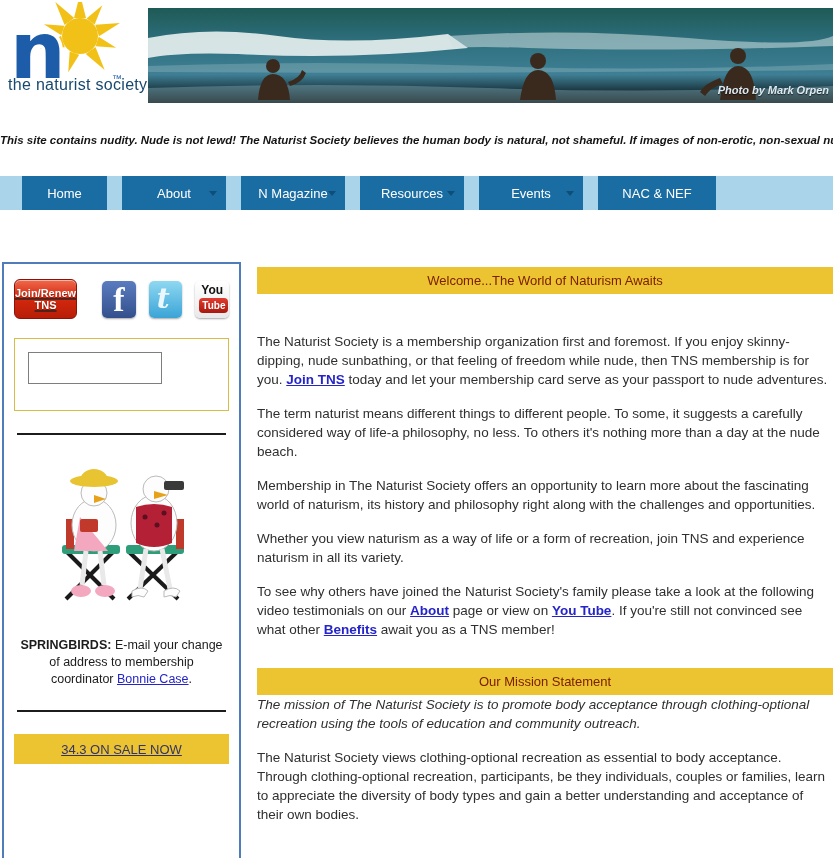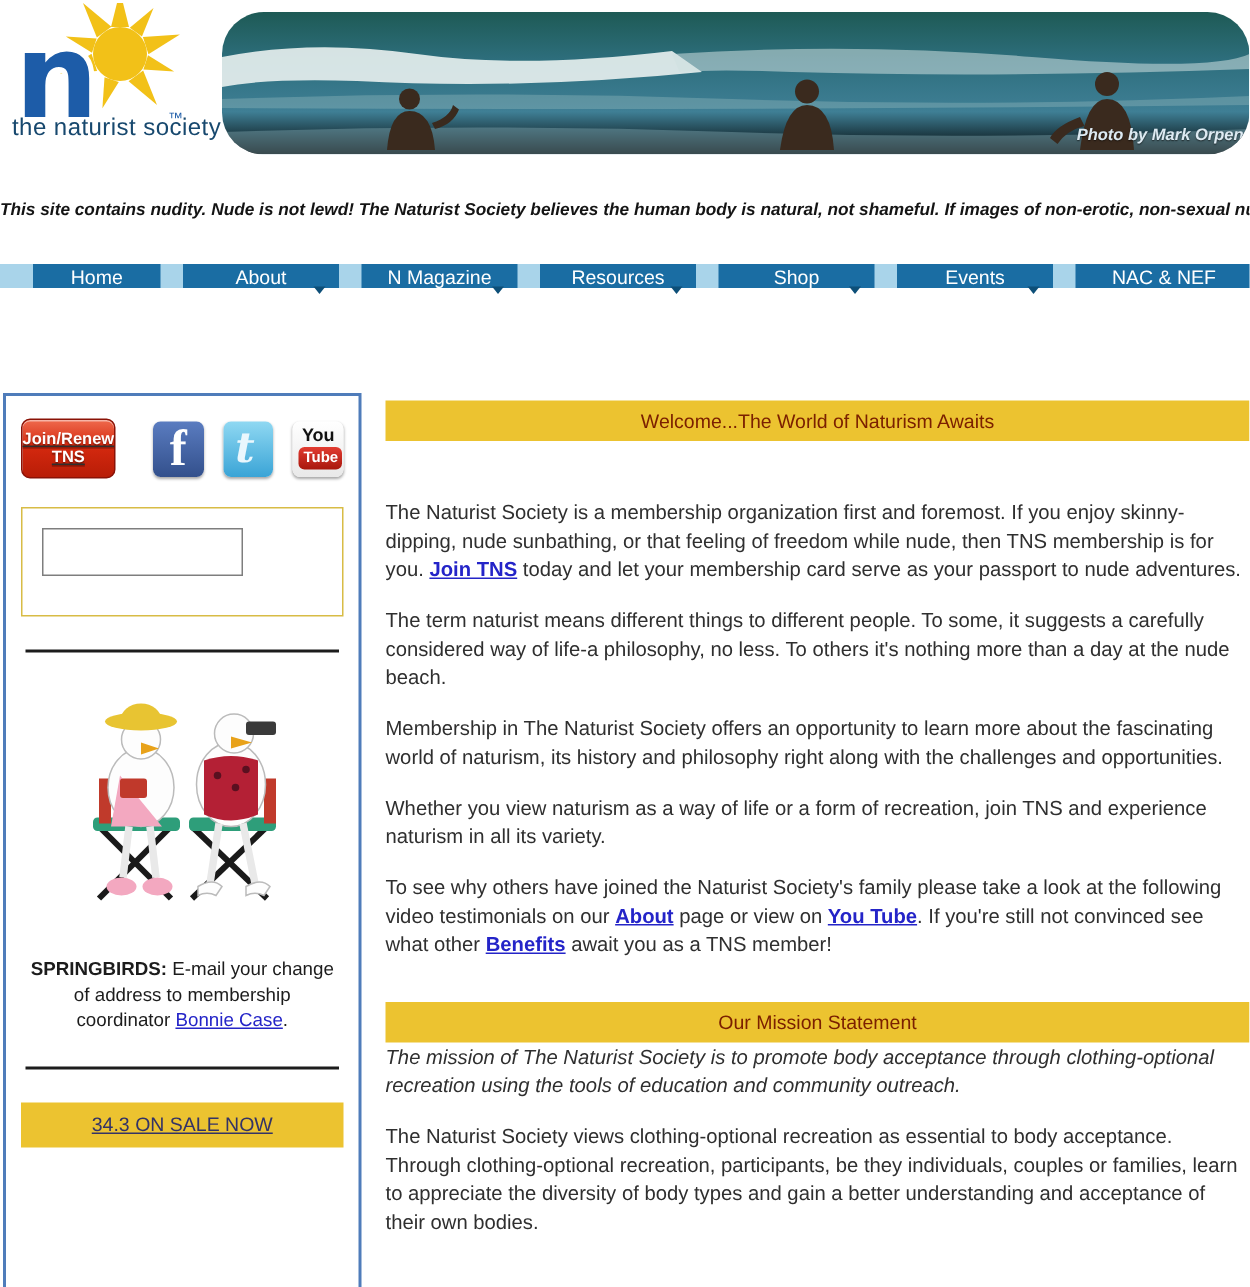--- a/index.html
+++ b/index.html
@@ -4,28 +4,28 @@
 <style>
   html,body{margin:0;padding:0;}
   body{
     width:833px;height:858px;overflow:hidden;background:#fff;position:relative;
     font-family:"Liberation Sans",sans-serif;color:#2f2f2f;
   }
   
   .header{display:flex;height:103px;}
   .logo-block{width:148px;position:relative;padding-top:2px;}
   .logo-text{font-size:16px;font-weight:normal;color:#17486e;margin-left:8px;margin-top:-16px;letter-spacing:.3px;}
-  .photo{flex:1;margin-top:8px;height:95px;position:relative;overflow:hidden;border-radius:28px;}
+  .photo{flex:1;margin-top:8px;height:95px;position:relative;overflow:hidden;}
   .photo svg{display:block;}
   .photo-credit{position:absolute;right:4px;bottom:7px;color:#ddeaf2;font-size:11px;font-weight:bold;font-style:italic;text-shadow:0 1px 1px rgba(0,0,0,.6);white-space:nowrap;}
   
   .disclaimer{margin-top:27px;text-align:center;font-size:11.5px;font-style:italic;font-weight:bold;color:#141414;line-height:20px;}
   .disclaimer .l1{white-space:nowrap;}
   
-  .nav{margin-top:26px;height:16px;background:#a9d4ea;display:flex;align-items:stretch;padding-left:22px;box-sizing:border-box;gap:15px;}
+  .nav{margin-top:26px;height:34px;background:#a9d4ea;display:flex;align-items:stretch;padding-left:22px;box-sizing:border-box;gap:15px;}
   .nav-btn{background:#1a6da3;color:#fff;font-size:13px;display:flex;align-items:center;justify-content:center;position:relative;width:104px;cursor:pointer;flex-shrink:0;}
   .nav-btn.first{width:85px;}
   .nav-btn.last{width:118px;}
   .chev{position:absolute;right:9px;top:15px;width:0;height:0;border-left:4px solid transparent;border-right:4px solid transparent;border-top:5px solid #0d4f78;}
   
   .sidebar{position:absolute;left:2px;top:262px;width:235px;border:2px solid #4f7cba;background:#fff;min-height:640px;box-sizing:content-box;}
   .social-row{display:flex;align-items:center;padding:15px 10px 8px 10px;gap:13px;text-decoration:underline;}
   .join-btn{width:64px;height:38px;background:linear-gradient(#ef6a4d,#d5290f 45%,#b81d07);border:1px solid #8a1206;border-radius:6px;color:#fff;font-weight:bold;font-size:11px;line-height:12px;display:flex;flex-direction:column;align-items:center;justify-content:center;cursor:pointer;box-shadow:inset 0 1px 0 rgba(255,255,255,.5);text-shadow:0 1px 1px rgba(0,0,0,.4);}
   .icon-sq{width:37px;height:37px;border-radius:5px;cursor:pointer;position:relative;overflow:hidden;box-shadow:0 1px 2px rgba(0,0,0,.35);}
   .icon-fb{background:linear-gradient(#5a7cc0,#33508c);margin-left:12px;}
@@ -123,24 +123,20 @@
     </div>
   <div class="nav-btn">
       <span>N Magazine</span>
       <span class="chev"></span>
     </div>
   <div class="nav-btn">
       <span>Resources</span>
       <span class="chev"></span>
     </div>
   <div class="nav-btn">
-      <span>Shop</span>
-      <span class="chev"></span>
-    </div>
-  <div class="nav-btn">
       <span>Events</span>
       <span class="chev"></span>
     </div>
   <div class="nav-btn last">
       <span>NAC &amp; NEF</span>
     </div>
 </div>
 
 <div class="sidebar">
   <div class="social-row">

